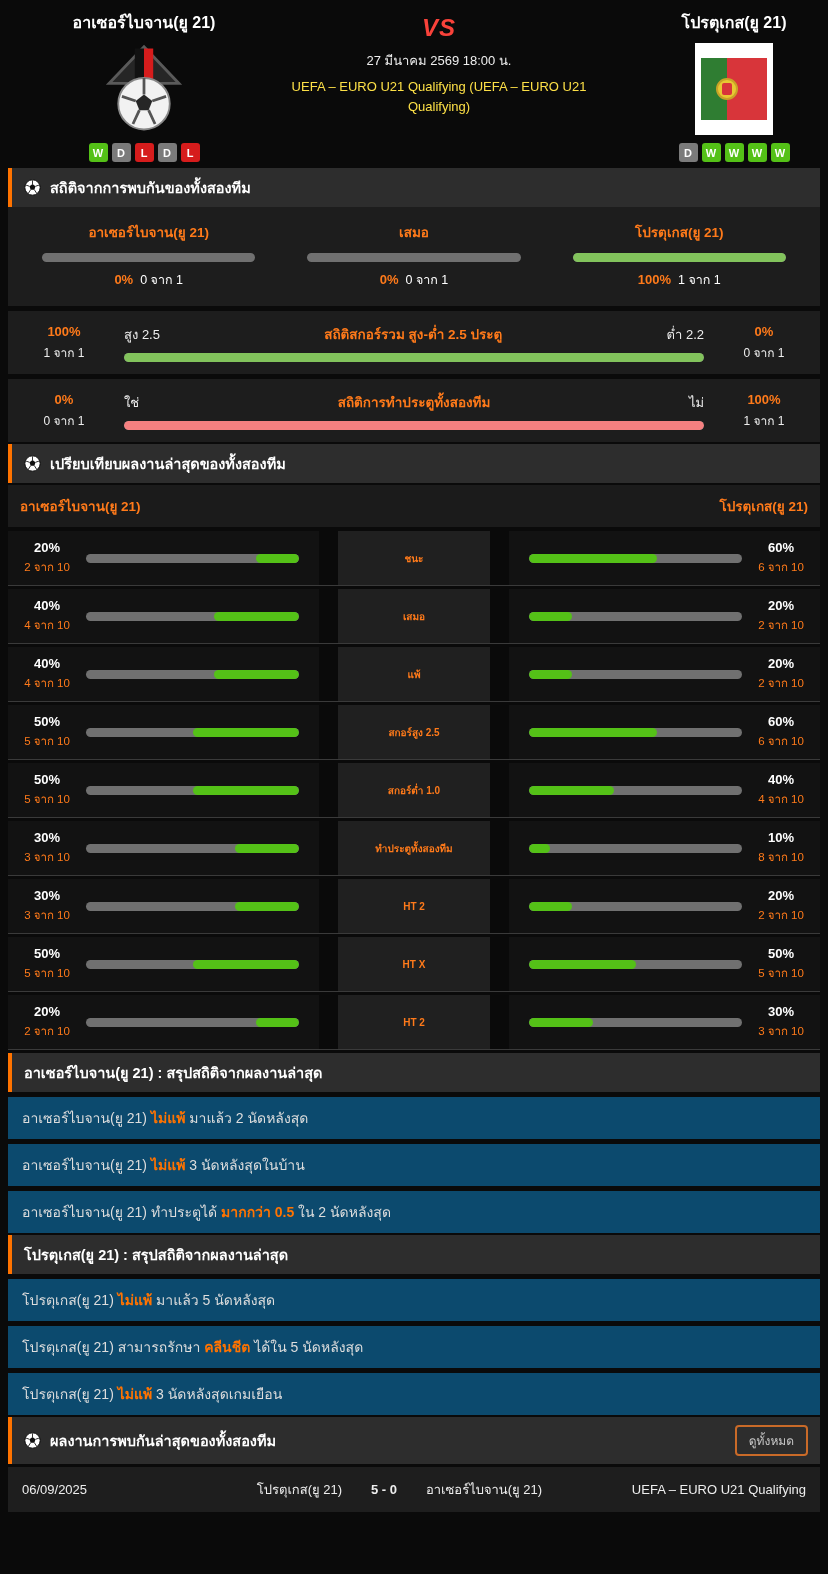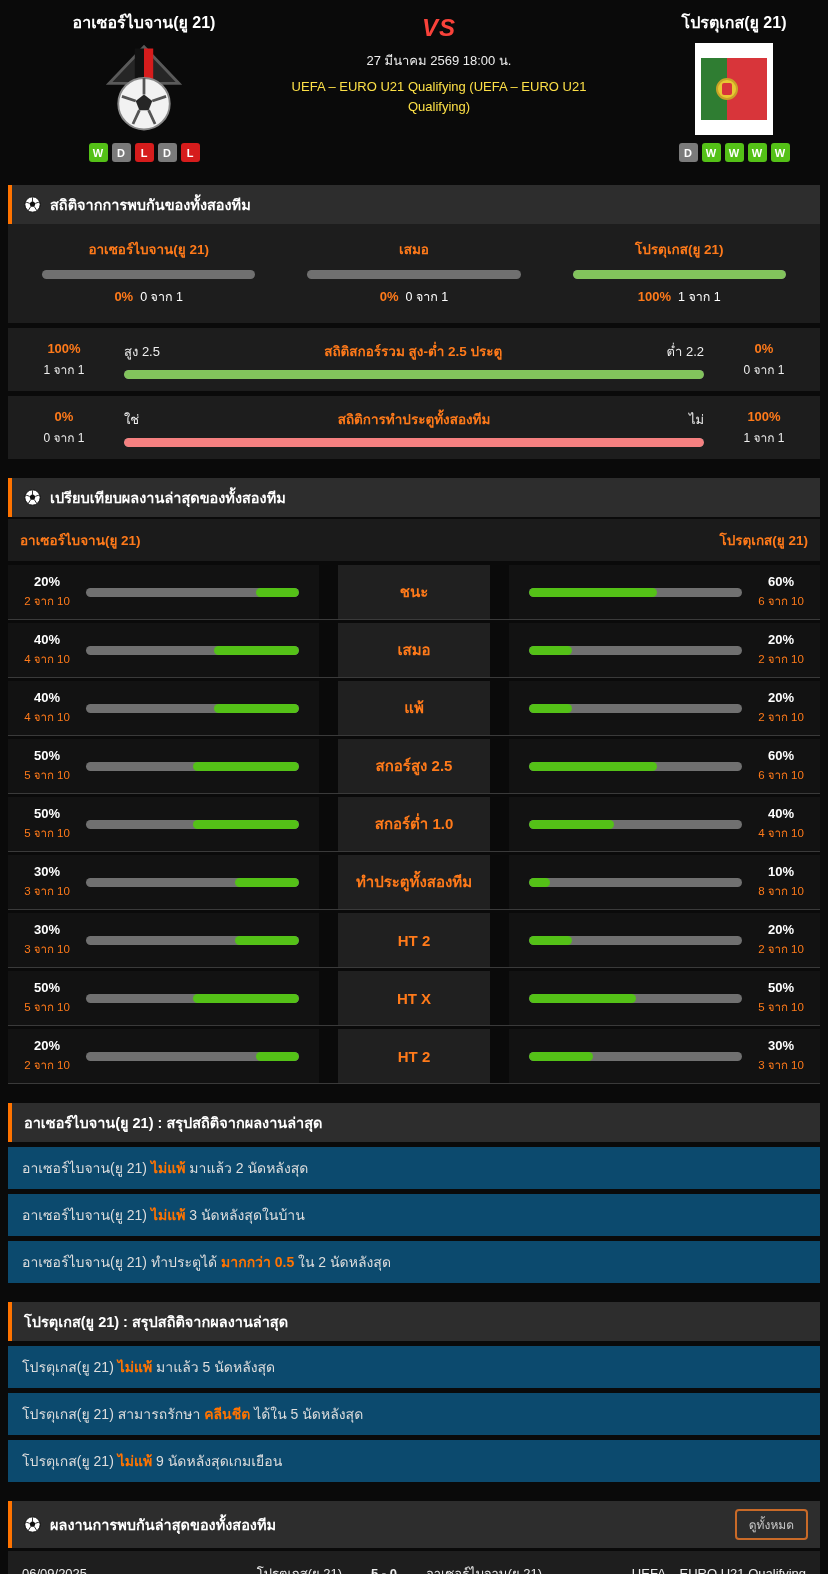--- a/index.html
+++ b/index.html
@@ -25,21 +25,21 @@
   .flag-red { background:#d8353a; width:60%; height:100%; }
   .flag-emblem { position:absolute; left:40%; top:50%; transform:translate(-50%,-50%);
     width:22px; height:22px; border-radius:50%; background:#e8c832; border:2px solid #c9a227; display:flex;align-items:center;justify-content:center;}
   .flag-emblem-inner{width:10px;height:12px;background:#d8353a;border-radius:2px;}
   .form-row { display:flex; gap:4px; }
   .form-badge { width:19px; height:19px; border-radius:3px; display:flex; align-items:center; justify-content:center;
     font-size:11px; font-weight:bold; color:#fff; }
   .bg-W { background:#54c117; } .bg-D { background:#7b7b7b; } .bg-L { background:#d61c1c; }
 
   
-  .section { margin:19px 8px; }
+  .section { margin:2px 8px; }
   .sec-head { display:flex; align-items:center; gap:9px; background:#2d2d2d; border-left:4px solid #ff7300;
     padding:8px 12px; font-weight:bold; color:#fff; font-size:14.5px; }
   .sec-head .spacer { flex:1; }
   .ball-icon { width:17px; height:17px; flex:0 0 auto; }
   .view-all { background:transparent; border:2px solid #c96a28; border-radius:4px; color:#c9c9c9;
     font-size:12px; padding:4px 12px; cursor:pointer; font-family:inherit; }
 
   
   .h2h-body { background:#1d1d1d; }
   .h2h-results { display:flex; padding:14px 8px 16px; }
@@ -57,21 +57,21 @@
   .h2h-line-mid { flex:1; padding:0 14px; }
   .h2h-line-labels { display:flex; align-items:center; margin-bottom:8px; font-size:13px; color:#eee; }
   .h2h-line-title { flex:1; text-align:center; color:#ff7a1a; font-weight:bold; font-size:13.5px; }
 
   
   .cmp-teams { display:flex; justify-content:space-between; background:#1b1b1b; padding:10px 12px;
     font-weight:bold; font-size:13.5px; color:#ff7a1a; margin-top:2px;}
   .cmp-rows { margin-top:4px; }
   .cmp-row { display:grid; grid-template-columns:1fr 152px 1fr; gap:19px; margin-bottom:3px; border-bottom:1px solid #3a3a3a; }
   .cmp-cell { background:#121212; display:flex; align-items:center; padding:9px 10px; }
-  .cmp-mid { background:#202020; justify-content:center; color:#ff7a1a; font-weight:bold; font-size:15px; }
+  .cmp-mid { background:#202020; justify-content:center; color:#ff7a1a; font-weight:bold; font-size:10px; }
   .cmp-pct { width:58px; text-align:center; }
   .cmp-pct .pct { font-weight:bold; font-size:13px; color:#fff; }
   .cmp-pct .cnt { color:#ff7a1a; font-size:11.5px; margin-top:3px; }
   .cmp-bar { flex:1; margin:0 10px; }
 
   
   .summary-row { background:#0c4a6e; padding:10px 14px; margin-top:5px; color:#ddd; font-size:14px; }
   .summary-row b.hl { color:#ff7300; }
 
   
@@ -462,21 +462,21 @@
       <div class="summary-row"><span>อาเซอร์ไบจาน(ยู 21) </span><b class="hl">ไม่แพ้</b><span> มาแล้ว 2 นัดหลังสุด</span></div>
       <div class="summary-row"><span>อาเซอร์ไบจาน(ยู 21) </span><b class="hl">ไม่แพ้</b><span> 3 นัดหลังสุดในบ้าน</span></div>
       <div class="summary-row"><span>อาเซอร์ไบจาน(ยู 21) ทำประตูได้ </span><b class="hl">มากกว่า 0.5</b><span> ใน 2 นัดหลังสุด</span></div>
     </div>
     <div class="section">
       <div class="sec-head">
         <span>โปรตุเกส(ยู 21) : สรุปสถิติจากผลงานล่าสุด</span>
       </div>
       <div class="summary-row"><span>โปรตุเกส(ยู 21) </span><b class="hl">ไม่แพ้</b><span> มาแล้ว 5 นัดหลังสุด</span></div>
       <div class="summary-row"><span>โปรตุเกส(ยู 21) สามารถรักษา </span><b class="hl">คลีนชีต</b><span> ได้ใน 5 นัดหลังสุด</span></div>
-      <div class="summary-row"><span>โปรตุเกส(ยู 21) </span><b class="hl">ไม่แพ้</b><span> 9 นัดหลังสุดเกมเยือน</span></div>
+      <div class="summary-row"><span>โปรตุเกส(ยู 21) </span><b class="hl">ไม่แพ้</b><span> 3 นัดหลังสุดเกมเยือน</span></div>
     </div>
   </div>
 
 <div class="section">
   <div class="sec-head">
     <svg class="ball-icon" viewBox="0 0 20 20">
       <circle cx="10" cy="10" r="9" fill="#fff" stroke="#000"></circle>
       <polygon points="10,6 13.5,8.6 12.2,12.6 7.8,12.6 6.5,8.6" fill="#111"></polygon>
       <path d="M10 1.5 L10 6 M6.5 8.6 L2 7 M13.5 8.6 L18 7 M7.8 12.6 L5 17 M12.2 12.6 L15 17" stroke="#111" fill="none"></path>
     </svg>

